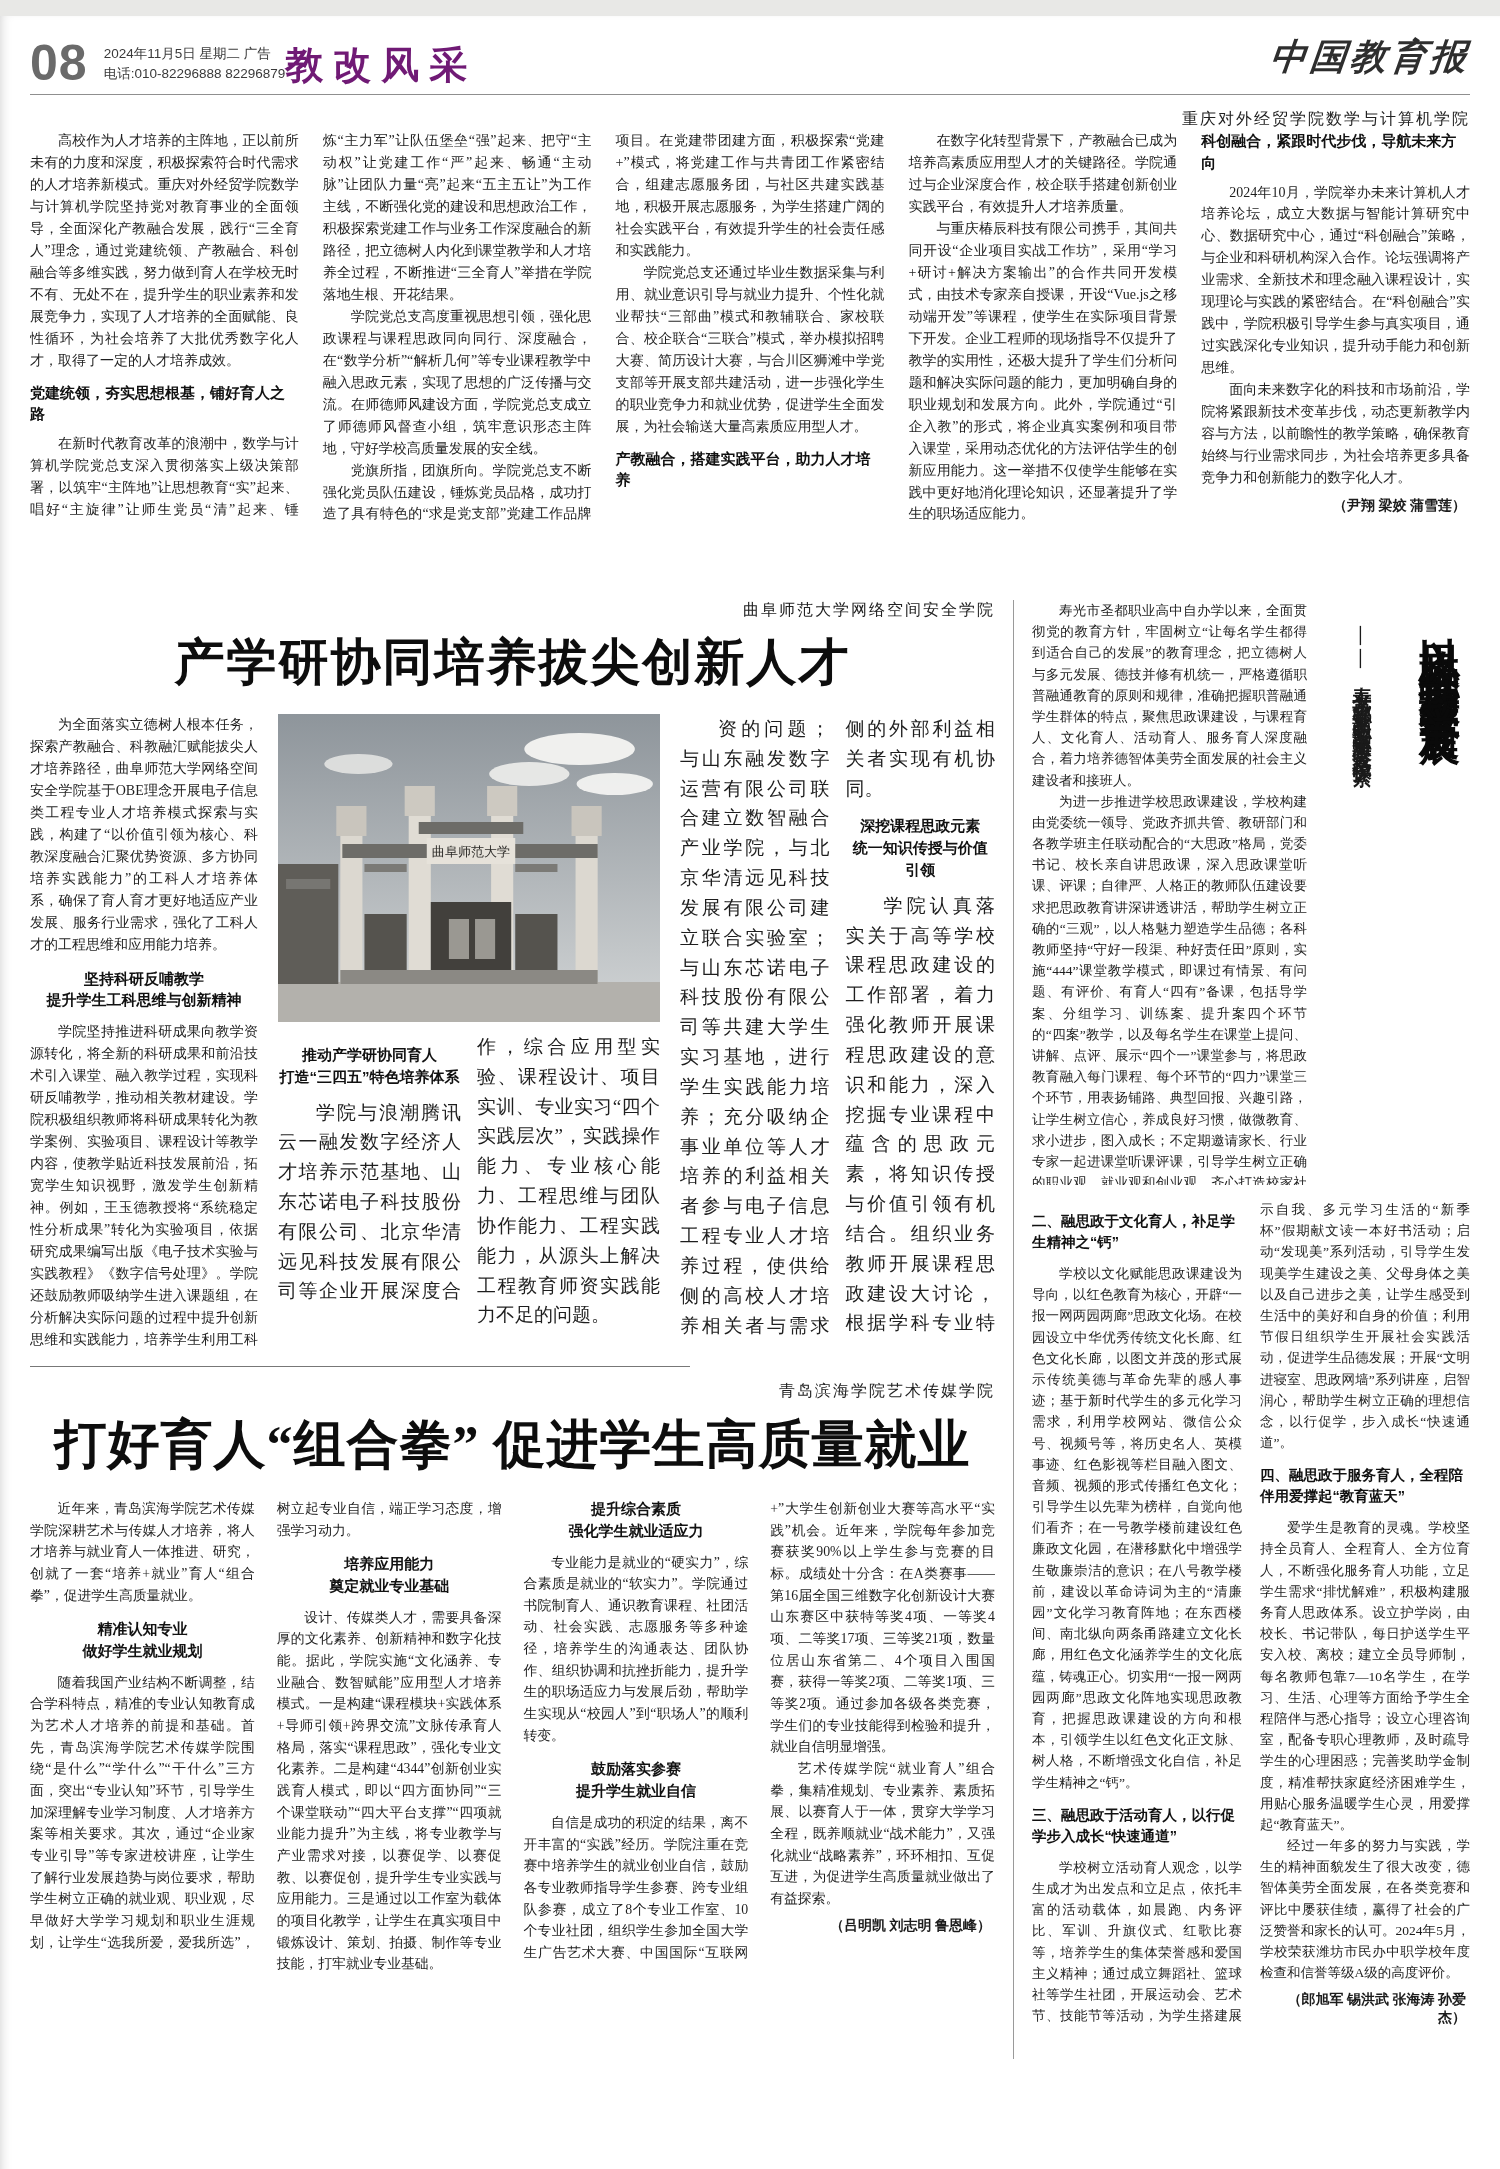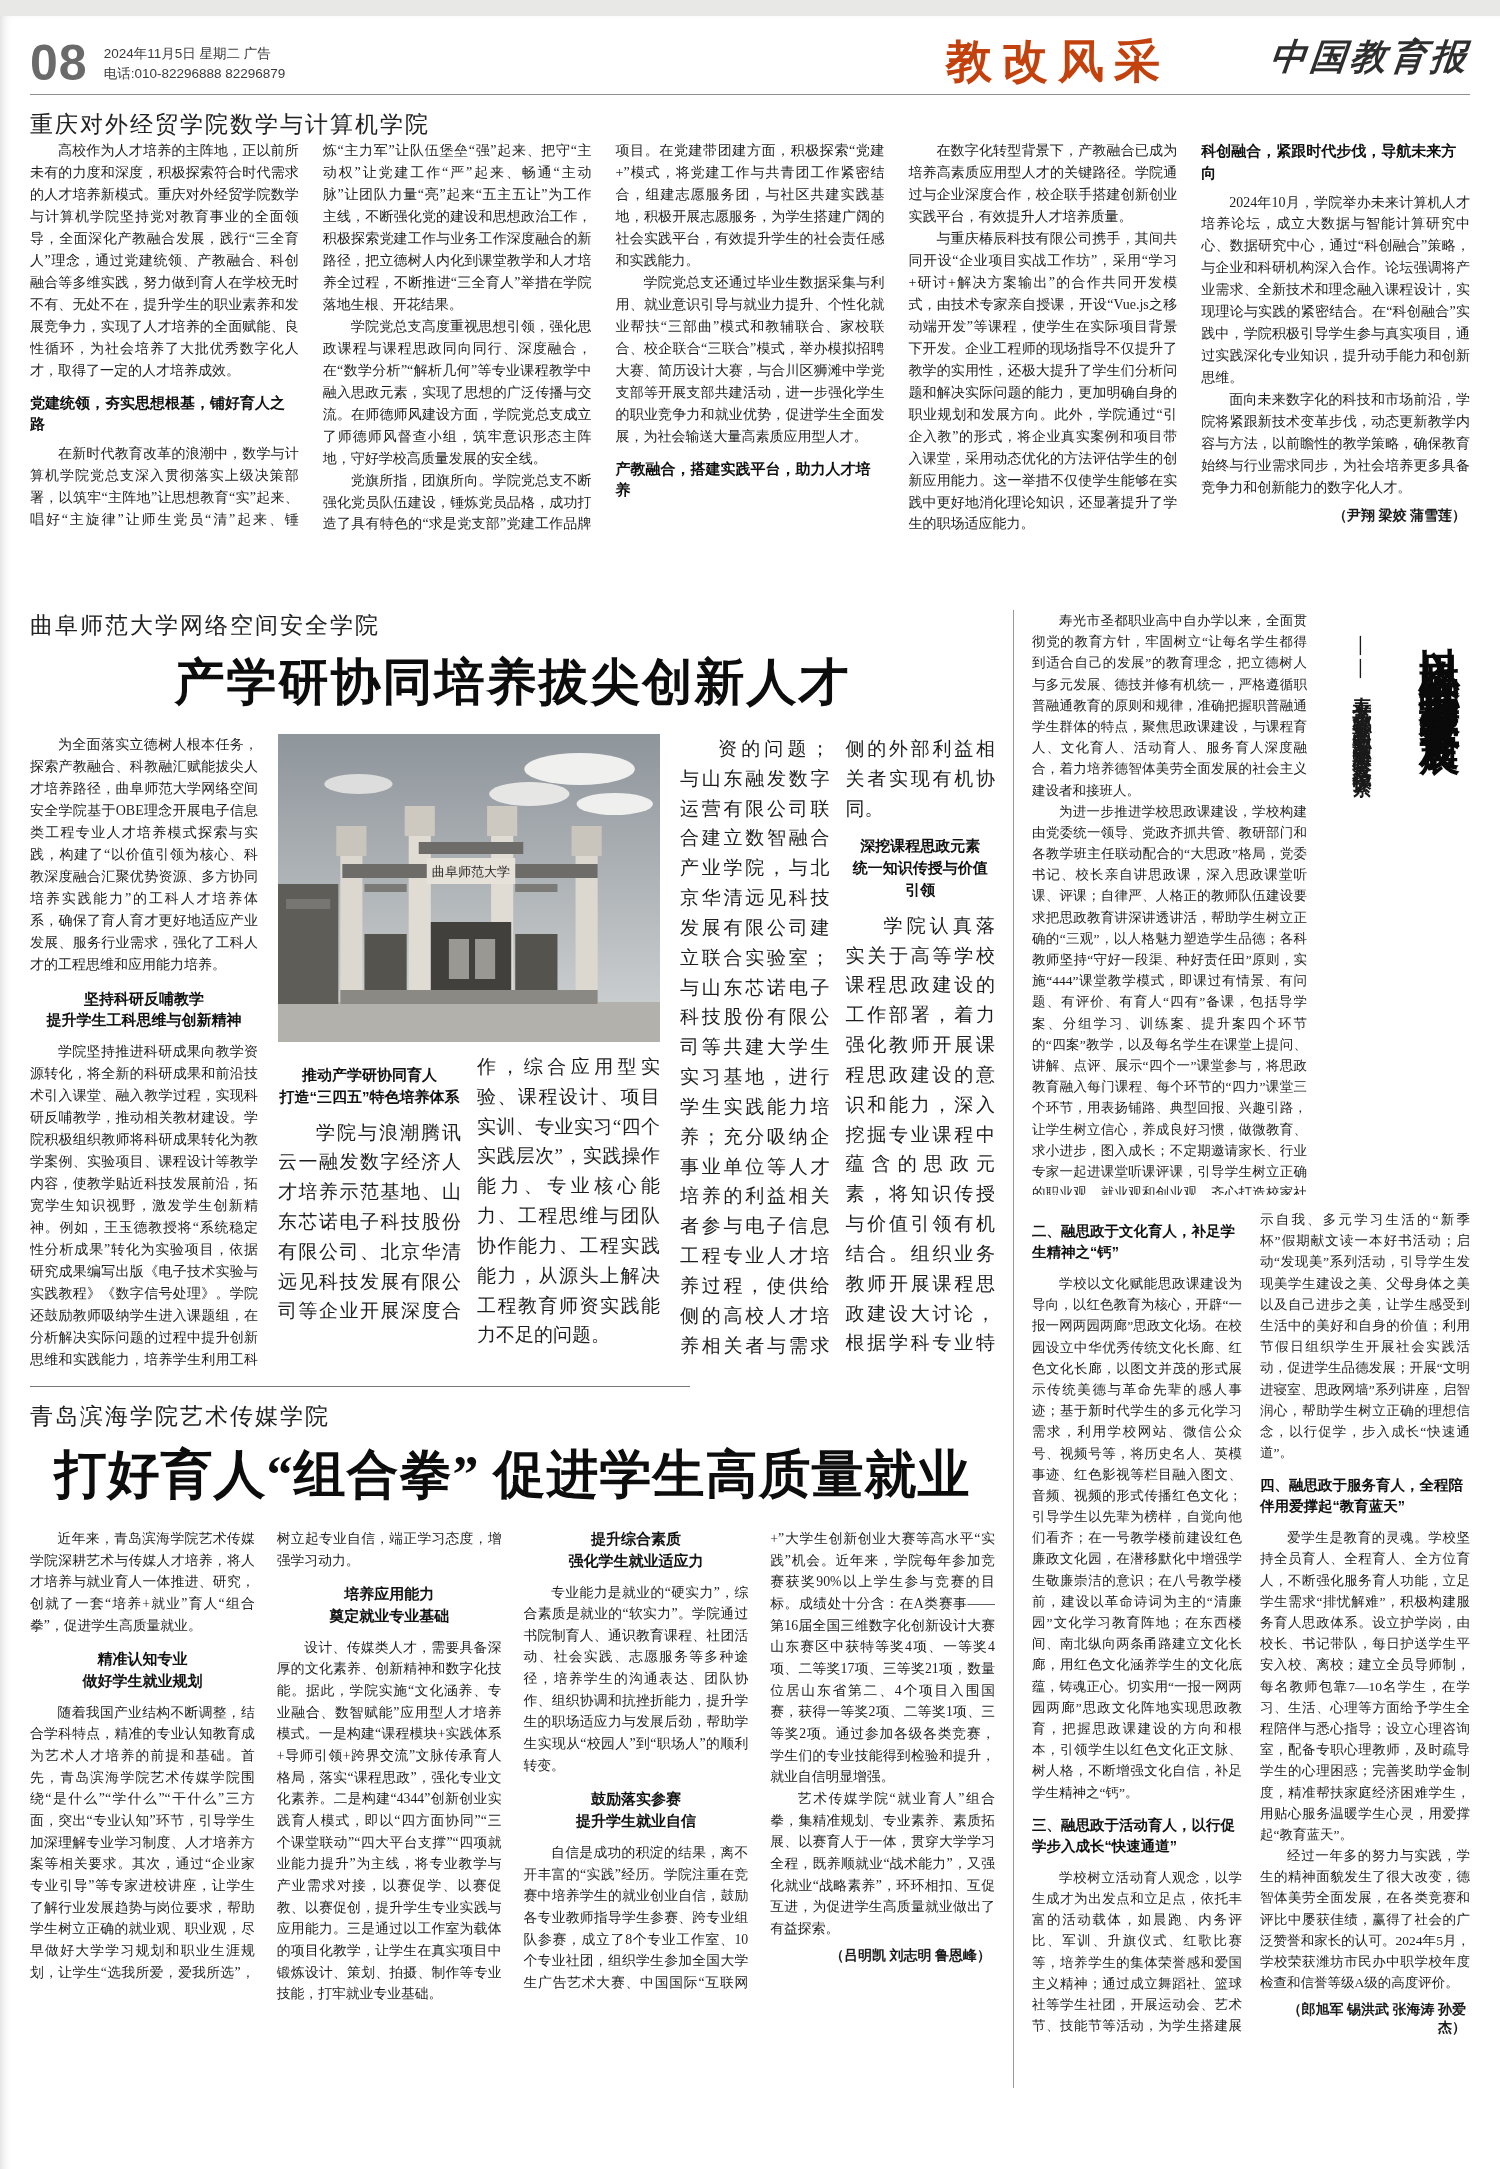--- a/index.html
+++ b/index.html
@@ -7,29 +7,29 @@
   .page { position:relative; width:1500px; height:2169px; margin:16px auto; background:#ffffff;
           color:#1c1c1c; padding:14px 30px 20px 30px; overflow:hidden;
           box-shadow:inset 8px 0 14px -10px #bbb; }
 
   
   .masthead-bar { display:flex; align-items:flex-end; height:56px; }
   .pageno { font-family:"Liberation Sans", sans-serif; font-size:50px; font-weight:bold;
             color:#6a6a6a; line-height:0.9; letter-spacing:1px; }
   .datebox { margin-left:16px; font-family:"Liberation Sans", sans-serif; font-size:13.5px;
              color:#3a3a3a; line-height:1.5; padding-bottom:2px; }
-  .section-title { flex:1; text-align:right; font-family:"Liberation Sans", sans-serif;
-                   font-size:46px; font-weight:bold; color:#c2410c; letter-spacing:10px; line-height:1; padding-bottom:2px;}
+  .section-title { flex:1; text-align:left; font-family:"Liberation Sans", sans-serif;
+                   font-size:38px; font-weight:bold; color:#701a75; letter-spacing:10px; line-height:1; padding-bottom:2px;}
   .brand { width:300px; text-align:right; font-size:36px; font-weight:bold; font-style:italic;
            color:#2e2e2e; transform:skewX(-6deg); letter-spacing:4px; padding-bottom:4px;
            font-family:"DejaVu Serif", serif; }
   .head-rule { border:none; border-top:1.5px solid #8f8f8f; margin-top:8px; }
 
   
-  .kicker { text-align:left; font-family:Liberation Serif, serif; font-size:23px;
+  .kicker { text-align:right; font-family:Liberation Serif, serif; font-size:16px;
             color:#222; letter-spacing:2px; }
   .headline { text-align:center; font-weight:bold; color:#0d0d0d; font-family:"Liberation Serif", serif; }
   .para { font-size:14px; line-height:1.57; text-align:justify; text-indent:2em; color:#1e1e1e; }
   .subhead { font-family:"Liberation Sans", sans-serif; font-weight:bold; font-size:15px;
              line-height:1.45; margin:12px 0 10px; color:#111; white-space:pre-line; }
   .center-sub .subhead { text-align:center; }
   .byline { font-size:14px; font-weight:bold; text-align:right; margin-top:8px; padding-right:4px; }
 
   
   .a1 { margin-top:14px; }

